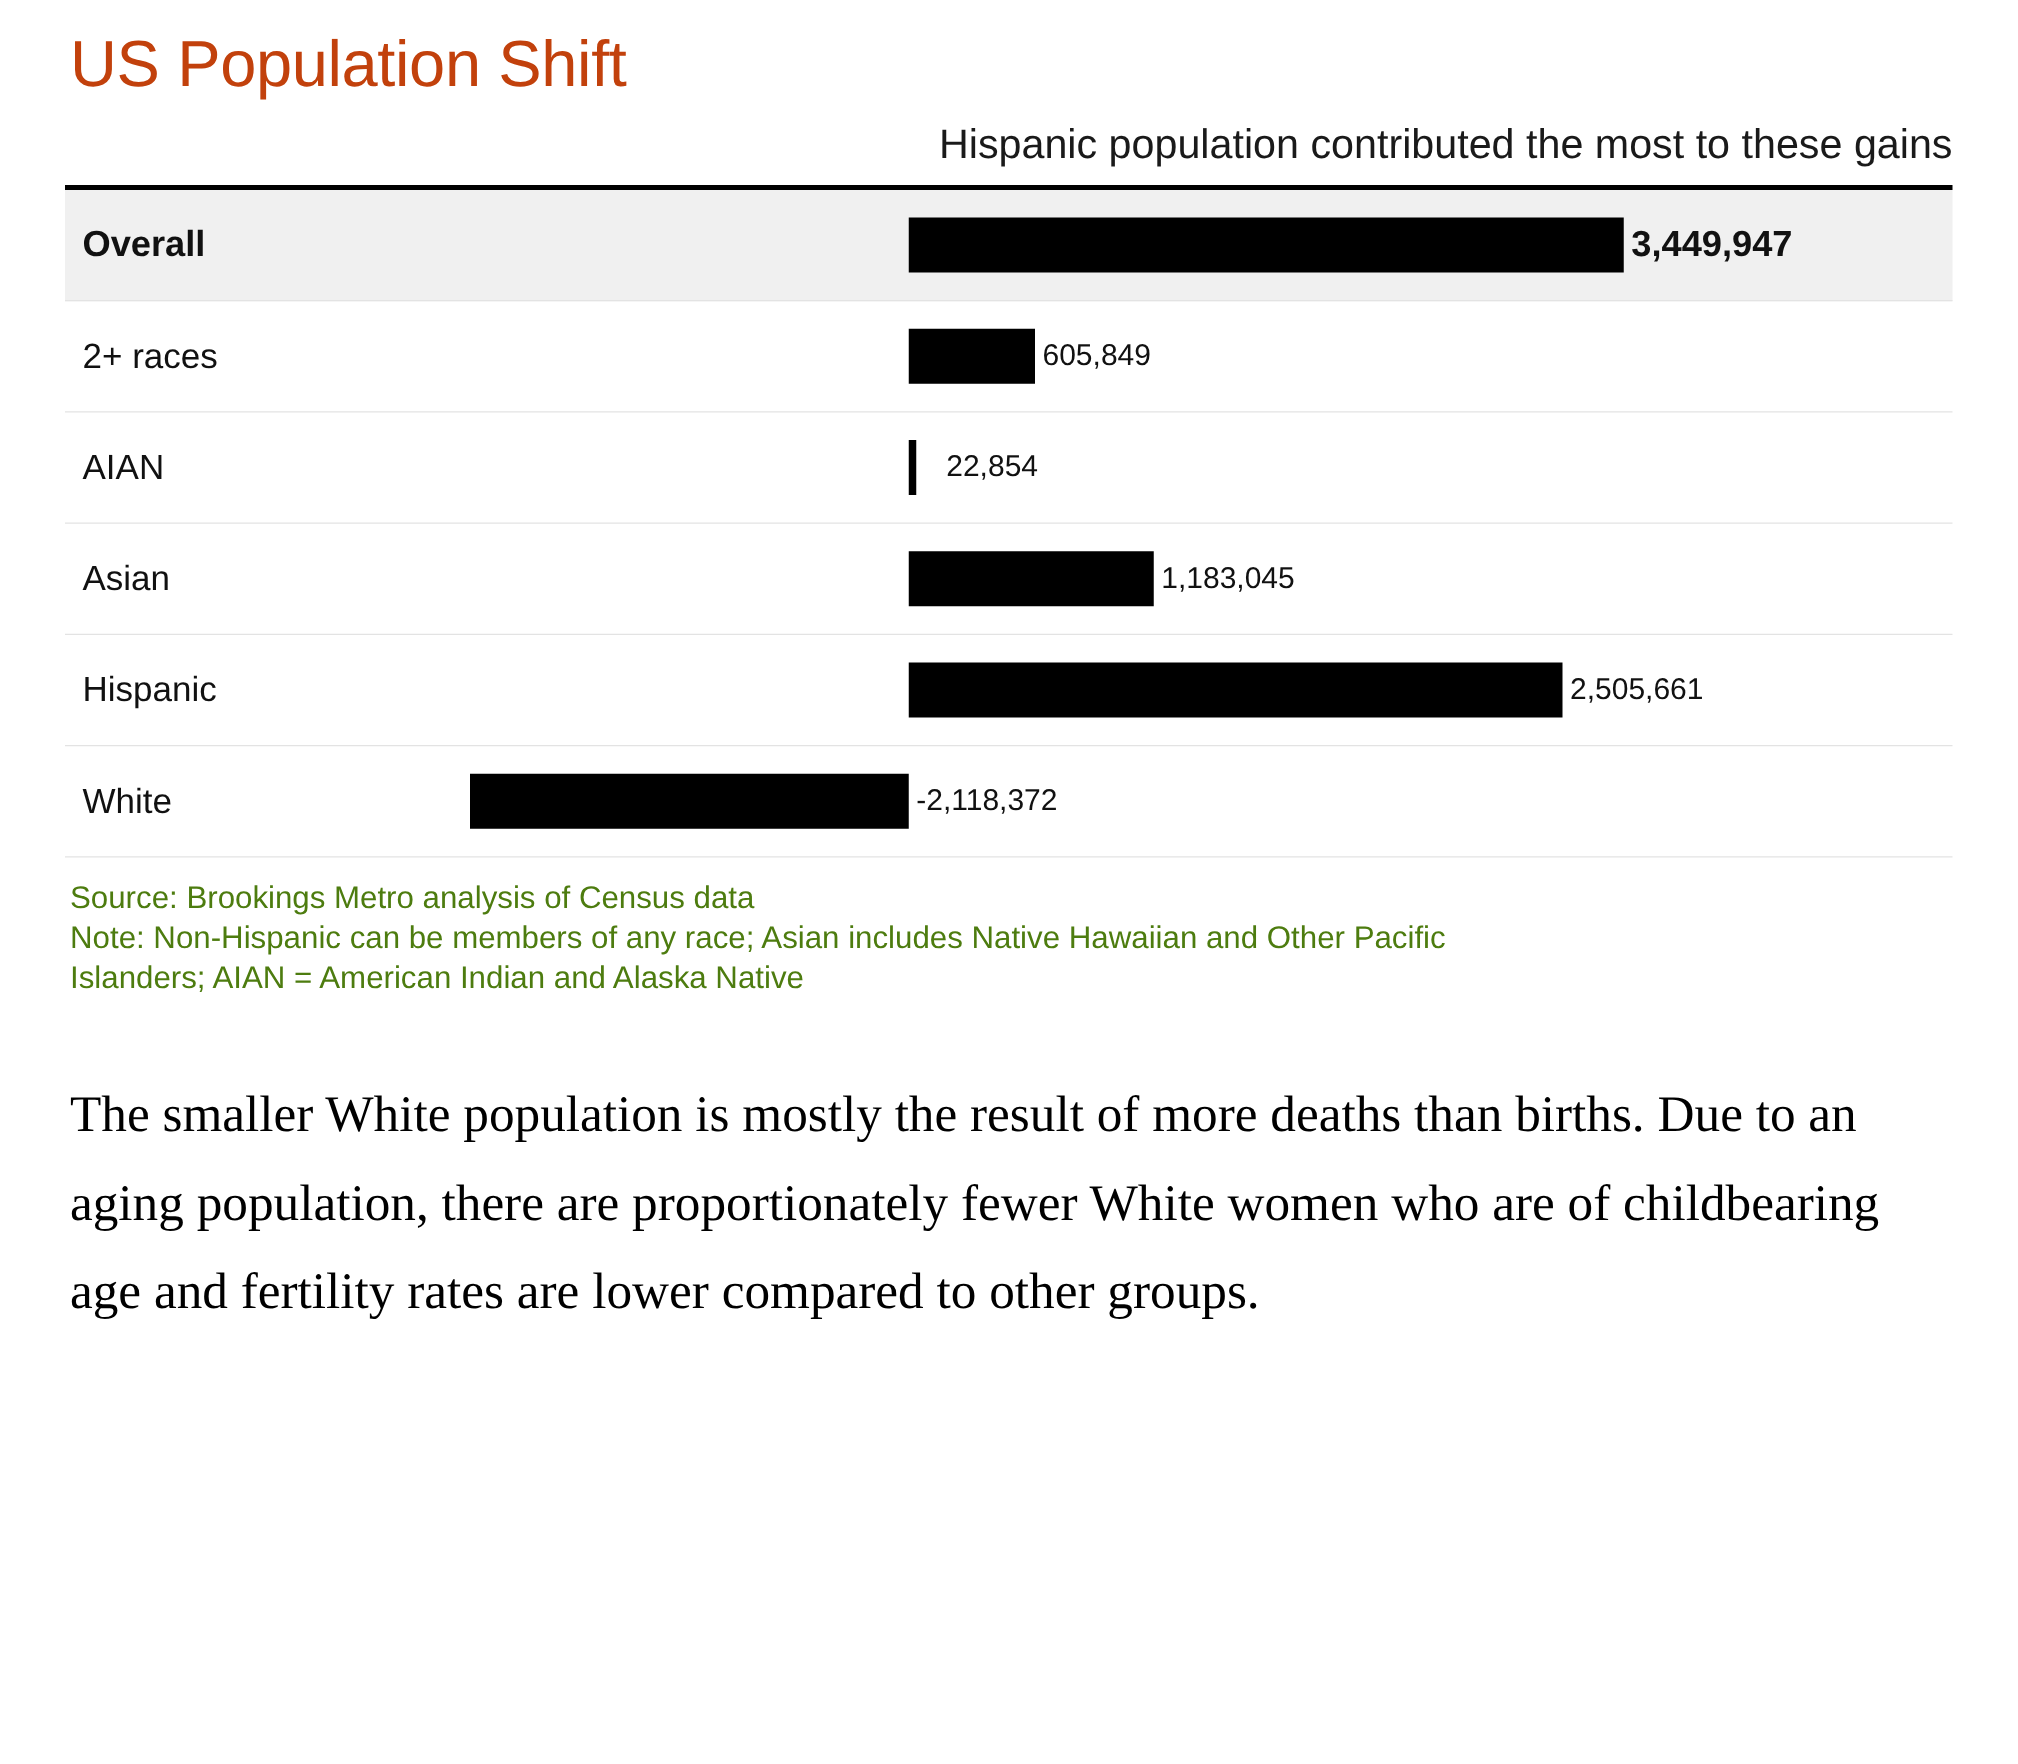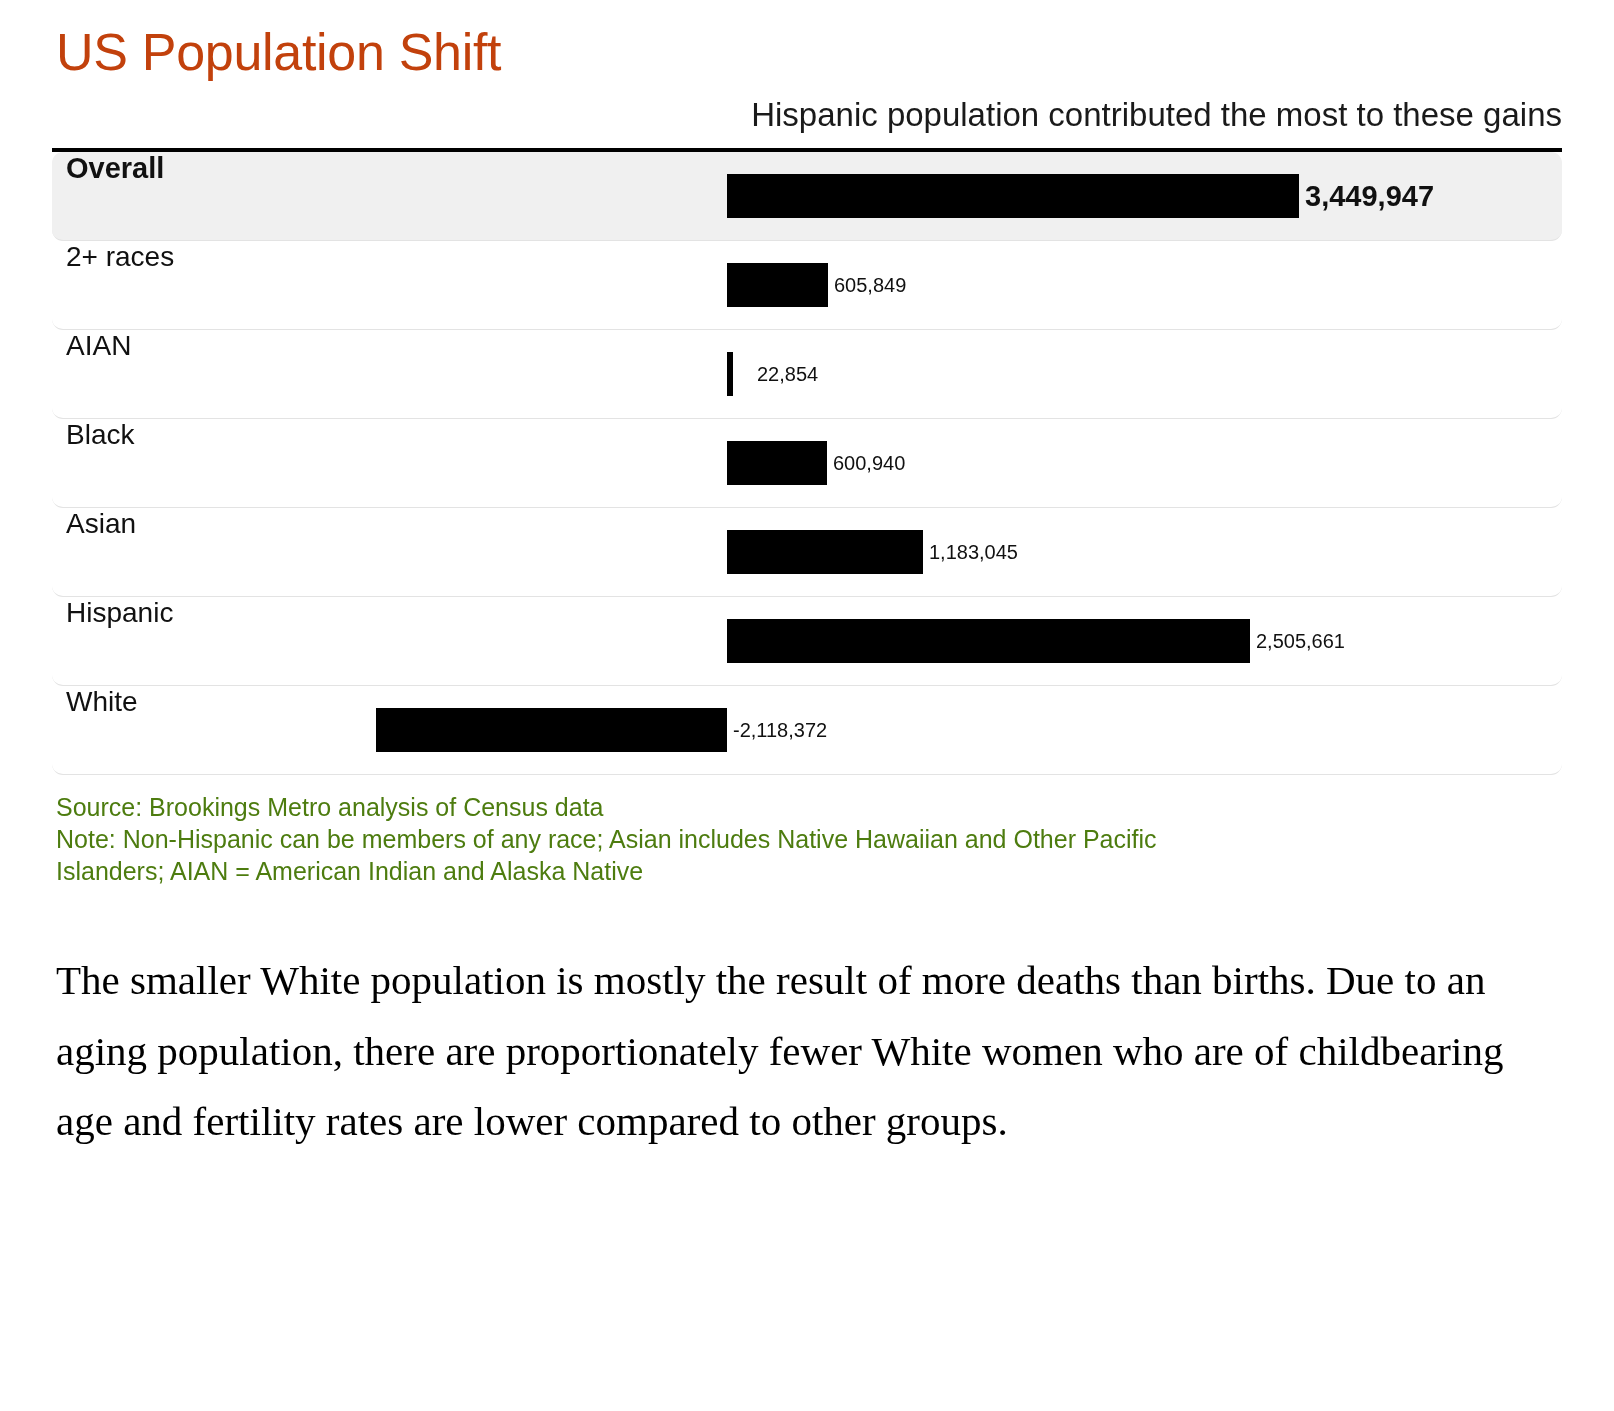--- a/index.html
+++ b/index.html
@@ -47,21 +47,21 @@
   .col-headers .c2 { }
   .table {
     margin-top: 14px;
     border-top: 4px solid #000;
   }
   .row {
     position: relative;
     height: 88px;
     border-bottom: 1px solid #e3e3e3;
     display: flex;
-    border-radius: 11px;
+    align-items: center;
   }
   .row.highlight {
     background: #f0f0f0;
   }
   .row .label {
     width: 330px;
     padding-left: 14px;
     box-sizing: border-box;
     font-size: 28px;
     color: #111;
@@ -82,21 +82,21 @@
     top: 50%;
     transform: translateY(-50%);
     height: 44px;
     background: #000;
   }
   .bar.pos { left: 345px; }
   .value {
     position: absolute;
     top: 50%;
     transform: translateY(-50%);
-    font-size: 20px;
+    font-size: 24px;
     color: #111;
     white-space: nowrap;
   }
   .row.highlight .value {
     font-weight: bold;
     font-size: 29px;
   }
   .source {
     margin: 16px 0 0 4px;
     font-size: 25px;
@@ -141,27 +141,20 @@
     </div>
 
     <div class="row">
       <div class="label">AIAN</div>
       <div class="plot">
         <div class="bar pos" style="width:6px"></div>
         <div class="value" style="left:375px">22,854</div>
       </div>
     </div>
 
-    <div class="row">
-      <div class="label">Black</div>
-      <div class="plot">
-        <div class="bar pos" style="width:100px"></div>
-        <div class="value" style="left:451px">600,940</div>
-      </div>
-    </div>
 
     <div class="row">
       <div class="label">Asian</div>
       <div class="plot">
         <div class="bar pos" style="width:196px"></div>
         <div class="value" style="left:547px">1,183,045</div>
       </div>
     </div>
 
     <div class="row">

